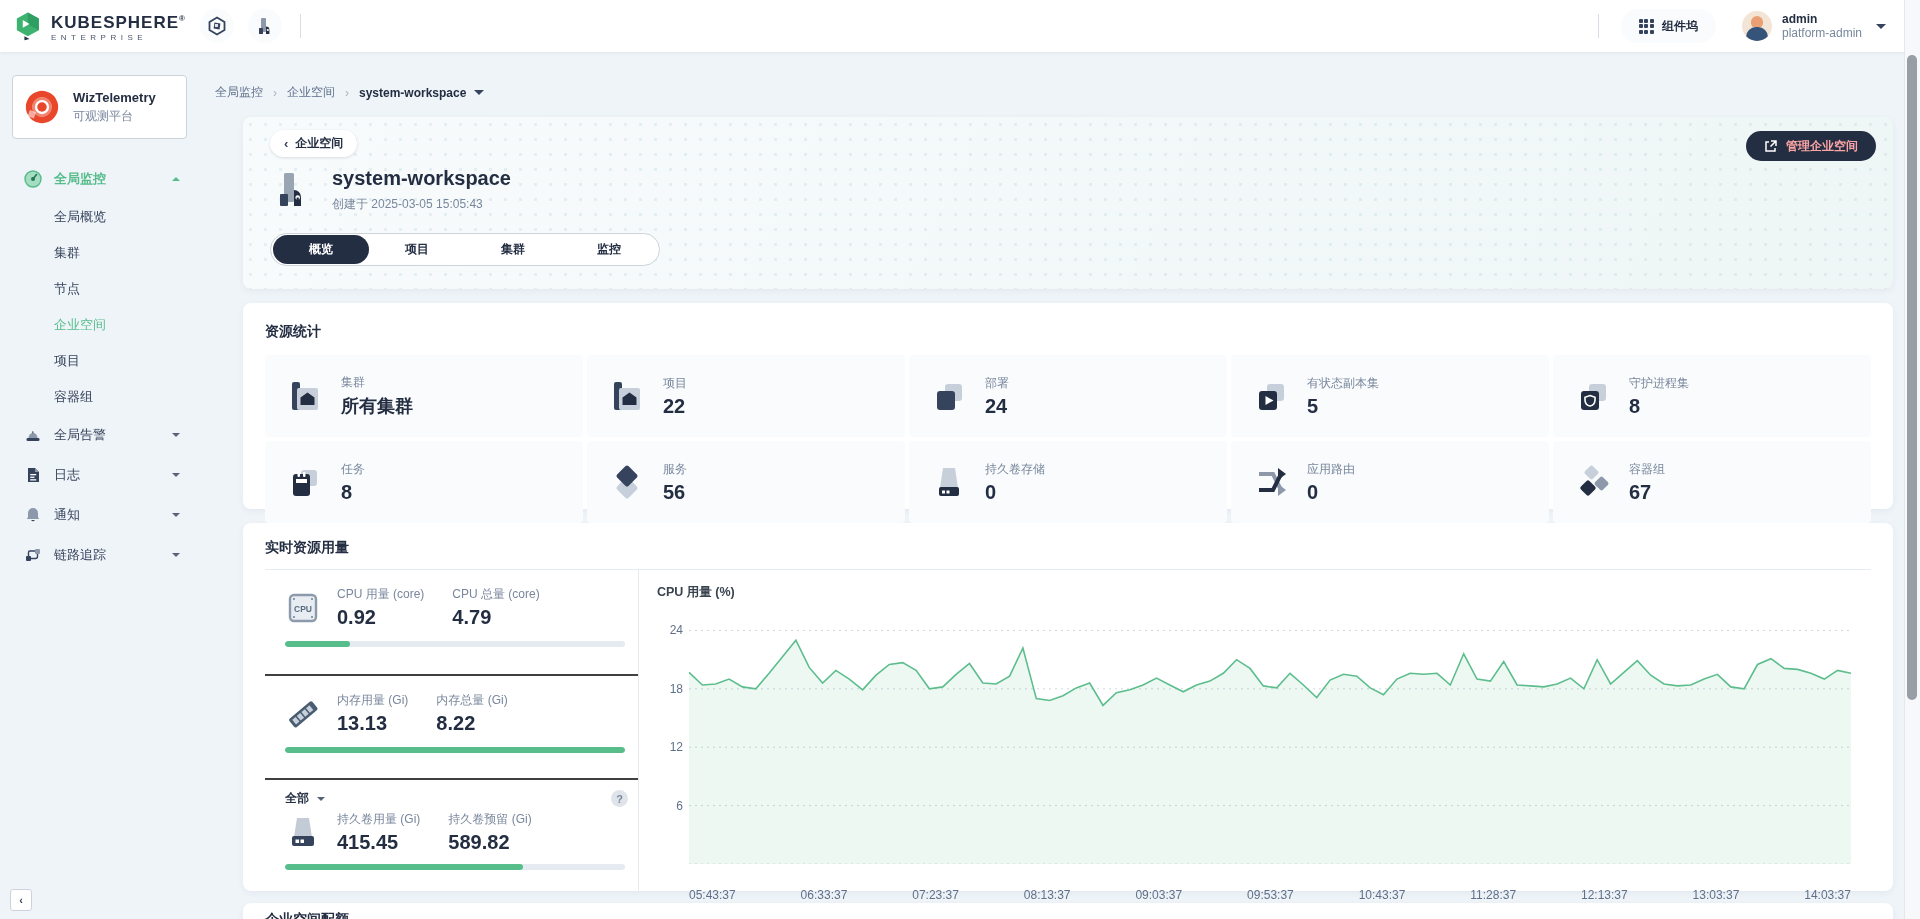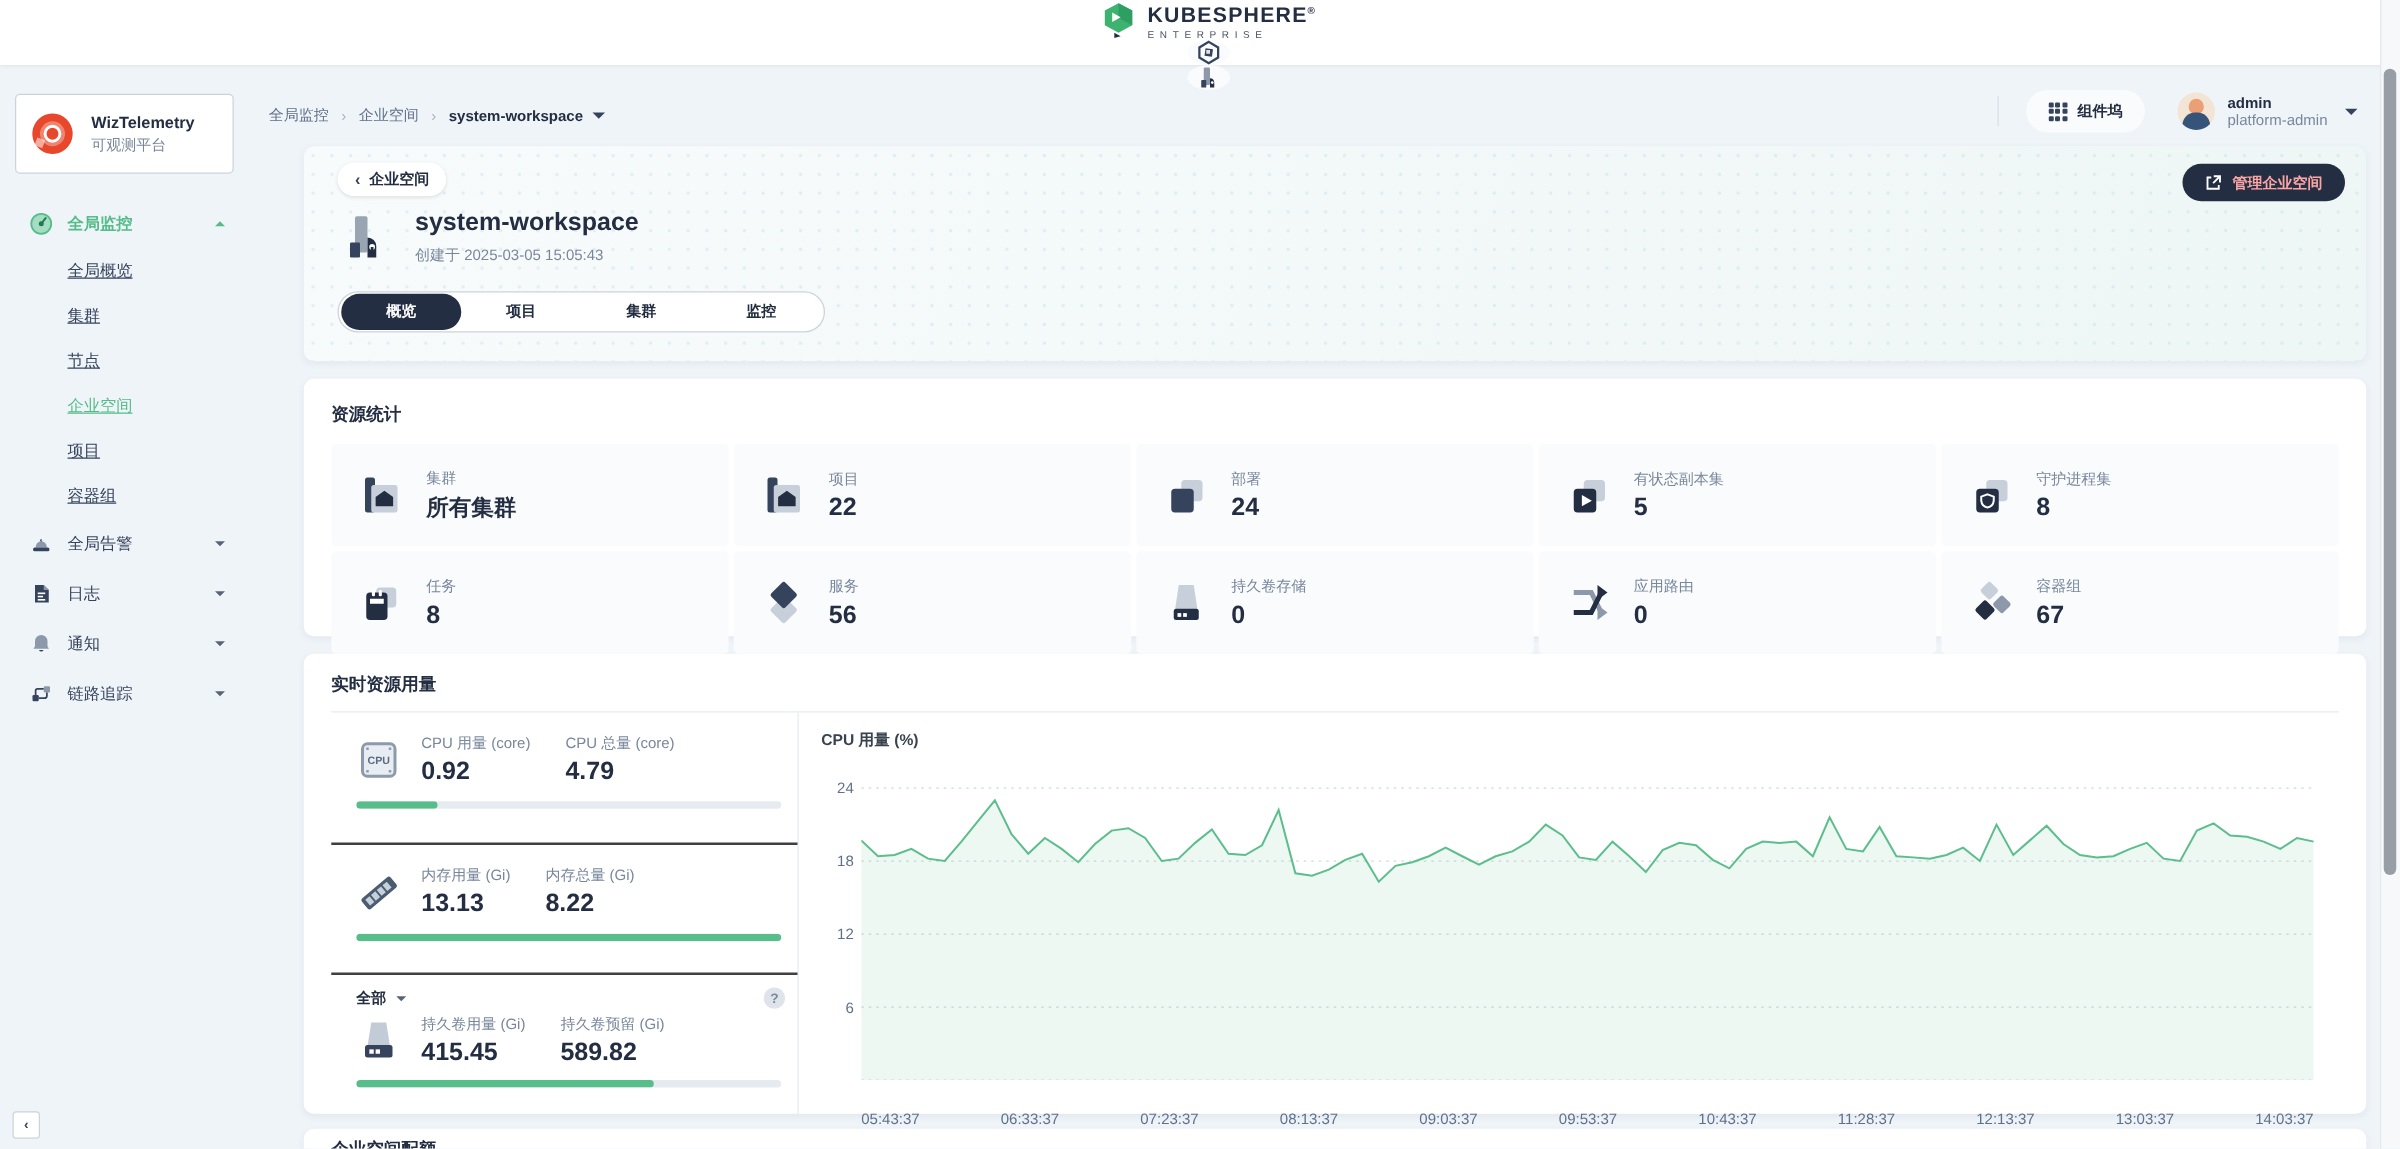--- a/index.html
+++ b/index.html
@@ -4,21 +4,21 @@
 <style>
   * { margin:0; padding:0; box-sizing:border-box; }
   html,body { width:1920px; height:919px; overflow:hidden; }
   body {
     font-family:"Liberation Sans","DejaVu Sans",sans-serif;
     background:#eff4f9; color:#242e42; font-size:12px; position:relative;
   }
   
   .header {
     position:absolute; top:0; left:0; width:1920px; height:52px; background:#fff;
-    box-shadow:0 1px 3px rgba(36,46,66,0.08); display:flex; align-items:center; z-index:20;flex-direction:column;
+    box-shadow:0 1px 3px rgba(36,46,66,0.08); display:flex; align-items:center; z-index:20;
   }
   .brand { display:flex; align-items:center; margin-left:16px; width:170px; }
   .brand-mark { width:30px; height:32px; margin-right:8px; }
   .brand-name { font-size:17px; font-weight:bold; letter-spacing:1px; color:#242e42; line-height:17px; }
   .brand-reg { font-size:8px; vertical-align:super; }
   .brand-sub { font-size:8px; letter-spacing:4.5px; color:#4a5568; margin-top:2px; }
   .hdr-iconbtn { width:34px; height:34px; border-radius:50%; background:#f9fbfd; display:flex; align-items:center; justify-content:center; margin-left:14px; cursor:pointer; }
   .hdr-divider { width:1px; height:24px; background:#d8dee6; margin-left:18px; }
   .hdr-right { margin-left:auto; display:flex; align-items:center; margin-right:34px; }
   .dock-btn { display:flex; align-items:center; gap:8px; background:#f9fbfd; border:none; border-radius:17px; height:34px; padding:0 18px; margin-left:22px; font-size:12px; font-weight:bold; color:#242e42; cursor:pointer; font-family:inherit; }
@@ -40,21 +40,21 @@
   .product-card { margin:23px 9px 0 12px; width:175px; background:#fff; border:1px solid #ccd3db; border-radius:4px; padding:12px 10px; display:flex; align-items:center; cursor:pointer; }
   .product-logo { width:38px; height:38px; flex:none; }
   .product-meta { margin-left:12px; line-height:15px; }
   .product-title { font-size:13px; font-weight:bold; color:#242e42; }
   .product-sub { font-size:12px; color:#79879c; margin-top:4px; }
   .menu { margin-top:20px; }
   .menu-item { display:flex; align-items:center; height:40px; padding:0 16px 0 24px; cursor:pointer; color:#36435c; font-size:13px; }
   .menu-item .mi-icon { width:18px; height:18px; margin-right:12px; flex:none; }
   .menu-item .mi-label { flex:1; }
   .menu-item.active { color:#55bc8a; font-weight:bold; }
-  .submenu-item { height:36px; line-height:36px; padding-left:54px; font-size:13px; color:#36435c; cursor:pointer;text-decoration:underline; }
+  .submenu-item { height:36px; line-height:36px; padding-left:54px; font-size:13px; color:#36435c; cursor:pointer; }
   .submenu-item.active { color:#55bc8a; }
   .collapse-btn { position:absolute; left:10px; bottom:8px; width:22px; height:22px; background:#fff; border:1px solid #ccd3db; border-radius:3px; display:flex; align-items:center; justify-content:center; cursor:pointer; color:#36435c; font-size:11px; font-weight:bold; }
 
   
   .main { position:absolute; top:52px; left:196px; width:1724px; height:867px; overflow:hidden; }
   .breadcrumb { margin:32px 0 0 19px; display:flex; align-items:center; gap:10px; font-size:12px; color:#5f708a; }
   .bc-item { cursor:pointer; }
   .bc-sep { color:#a9b4c2; font-size:12px; }
   .bc-current { color:#242e42; font-weight:bold; display:flex; align-items:center; gap:8px; cursor:pointer; }
 

